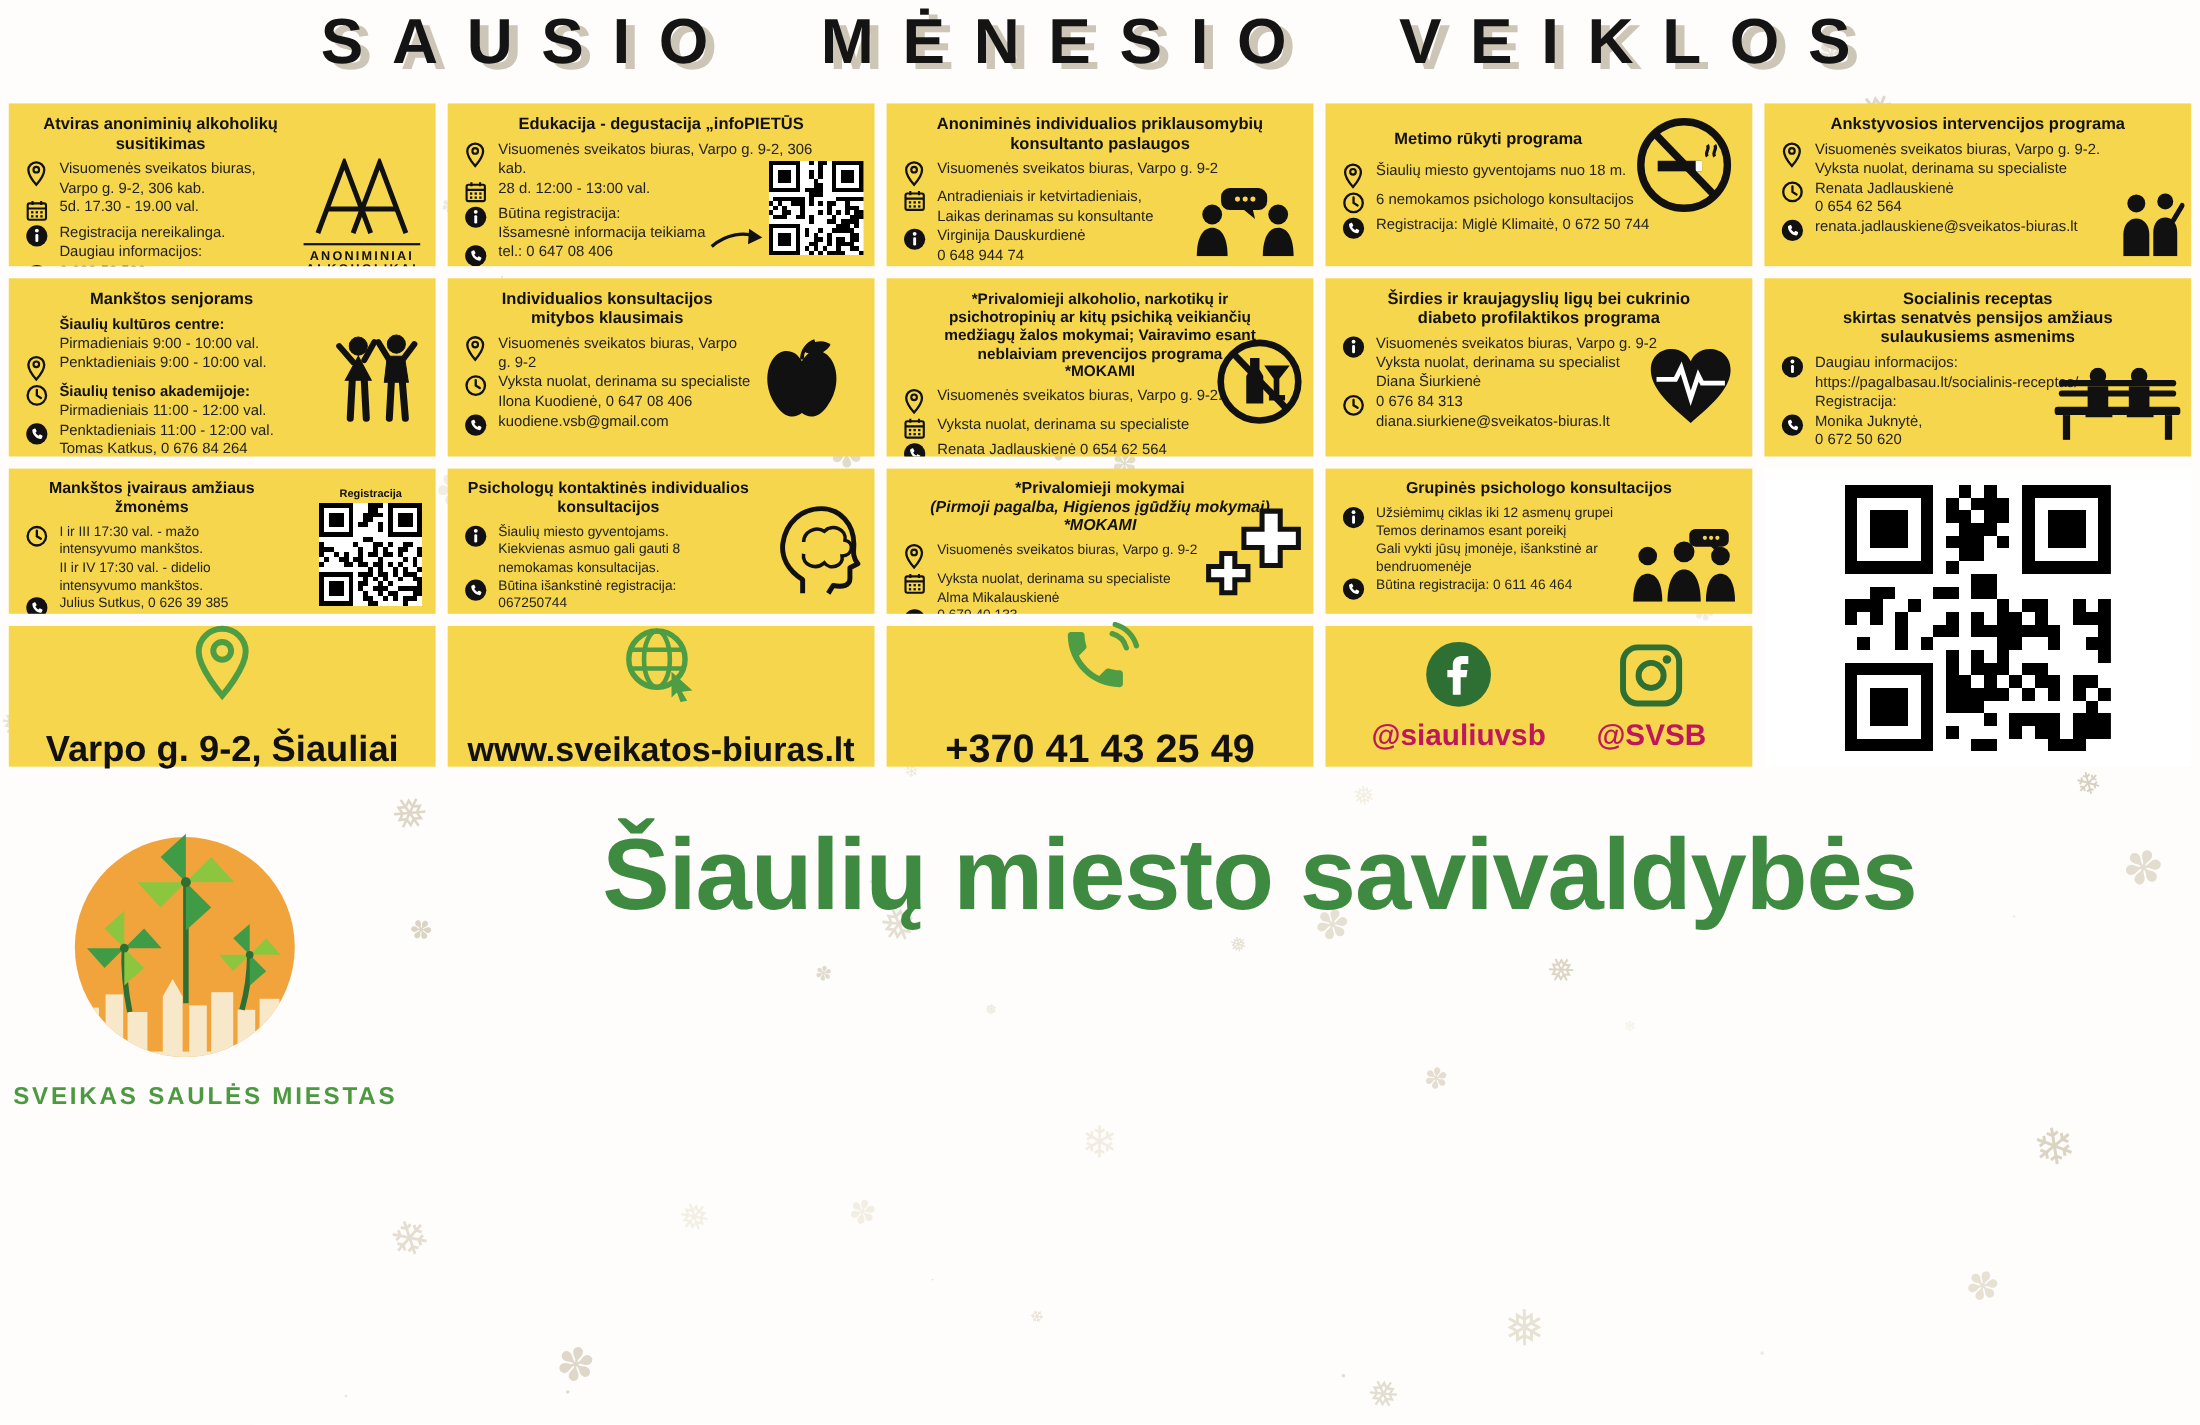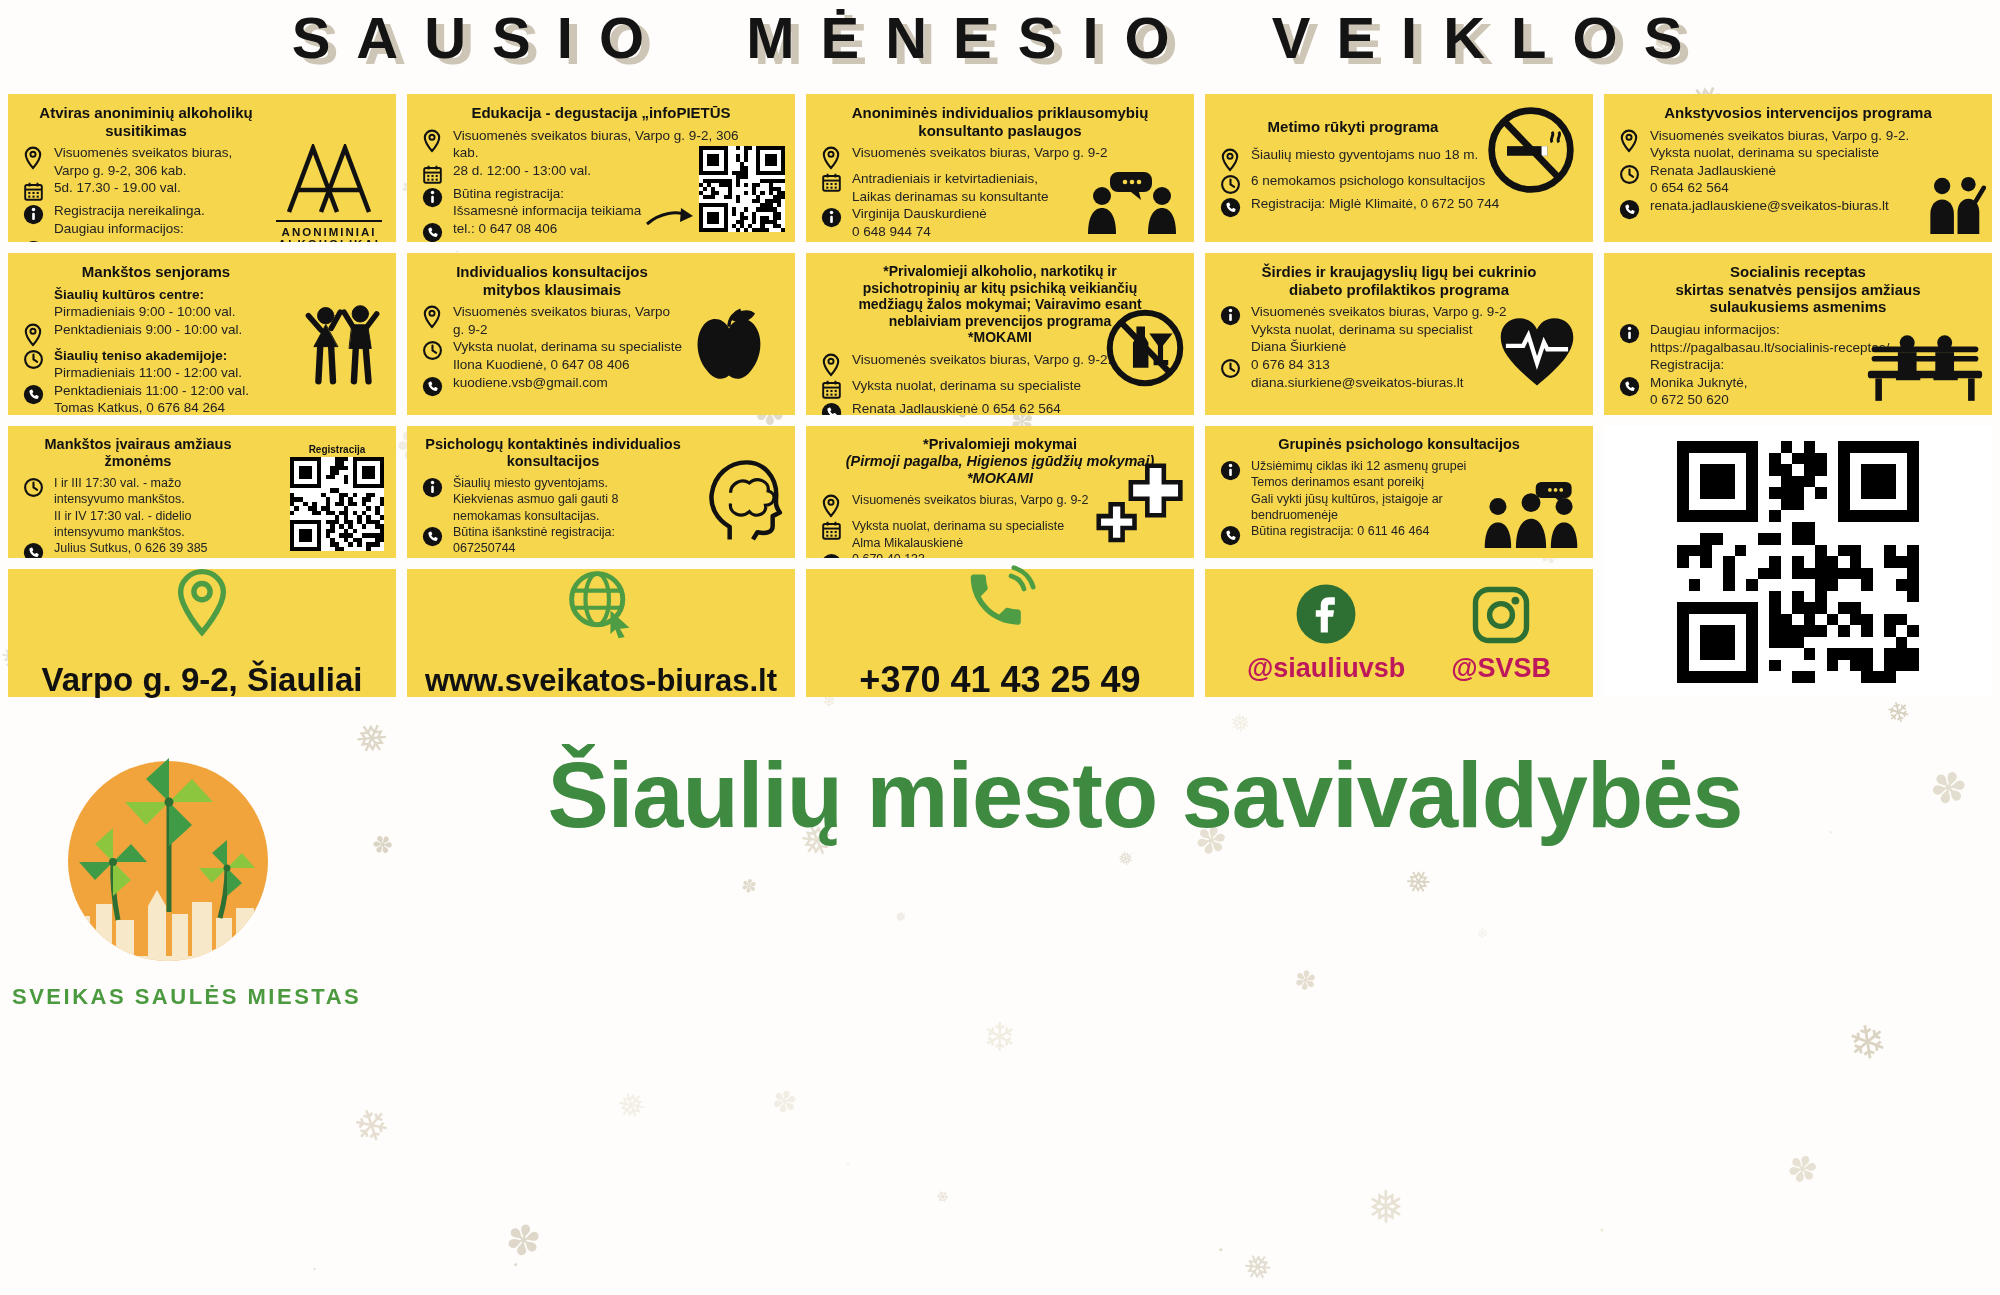--- a/index.html
+++ b/index.html
@@ -1317,21 +1317,21 @@
               <span class="ic">
                 <svg width="21" height="21" viewBox="0 0 24 24">
                   <circle cx="12" cy="12" r="11" fill="#111"></circle>
                   <rect x="10.5" y="10" width="3" height="8.4" rx="1.3" fill="#fff"></rect>
                   <circle cx="12" cy="6.4" r="2" fill="#fff"></circle>
                 </svg>
               </span>
               <div class="lines">
                 <div class="line">Užsiėmimų ciklas iki 12 asmenų grupei</div>
                 <div class="line">Temos derinamos esant poreikį</div>
-                <div class="line">Gali  vykti  jūsų  kultūros,  įstaigoje  ar</div>
+                <div class="line">Gali  vykti  jūsų  įmonėje,  išankstinė  ar</div>
                 <div class="line">bendruomenėje</div>
               </div>
             </div>
             <div class="row">
               <span class="ic">
                 <svg width="21" height="21" viewBox="0 0 24 24">
                   <circle cx="12" cy="12" r="11" fill="#111"></circle>
                   <path d="M7.6 7.3l2.1-.9c.3-.1.7 0 .9.3l1 2c.2.3.1.6-.1.9l-1 1c.7 1.4 1.8 2.5 3.2 3.2l1-1c.2-.2.6-.3.9-.1l2 1c.3.2.4.6.3.9l-.9 2.1c-.1.3-.5.5-.8.5-4.7-.4-8.5-4.2-8.9-8.9 0-.4.1-.8.3-1Z" fill="#fff"></path>
                 </svg>
               </span>

